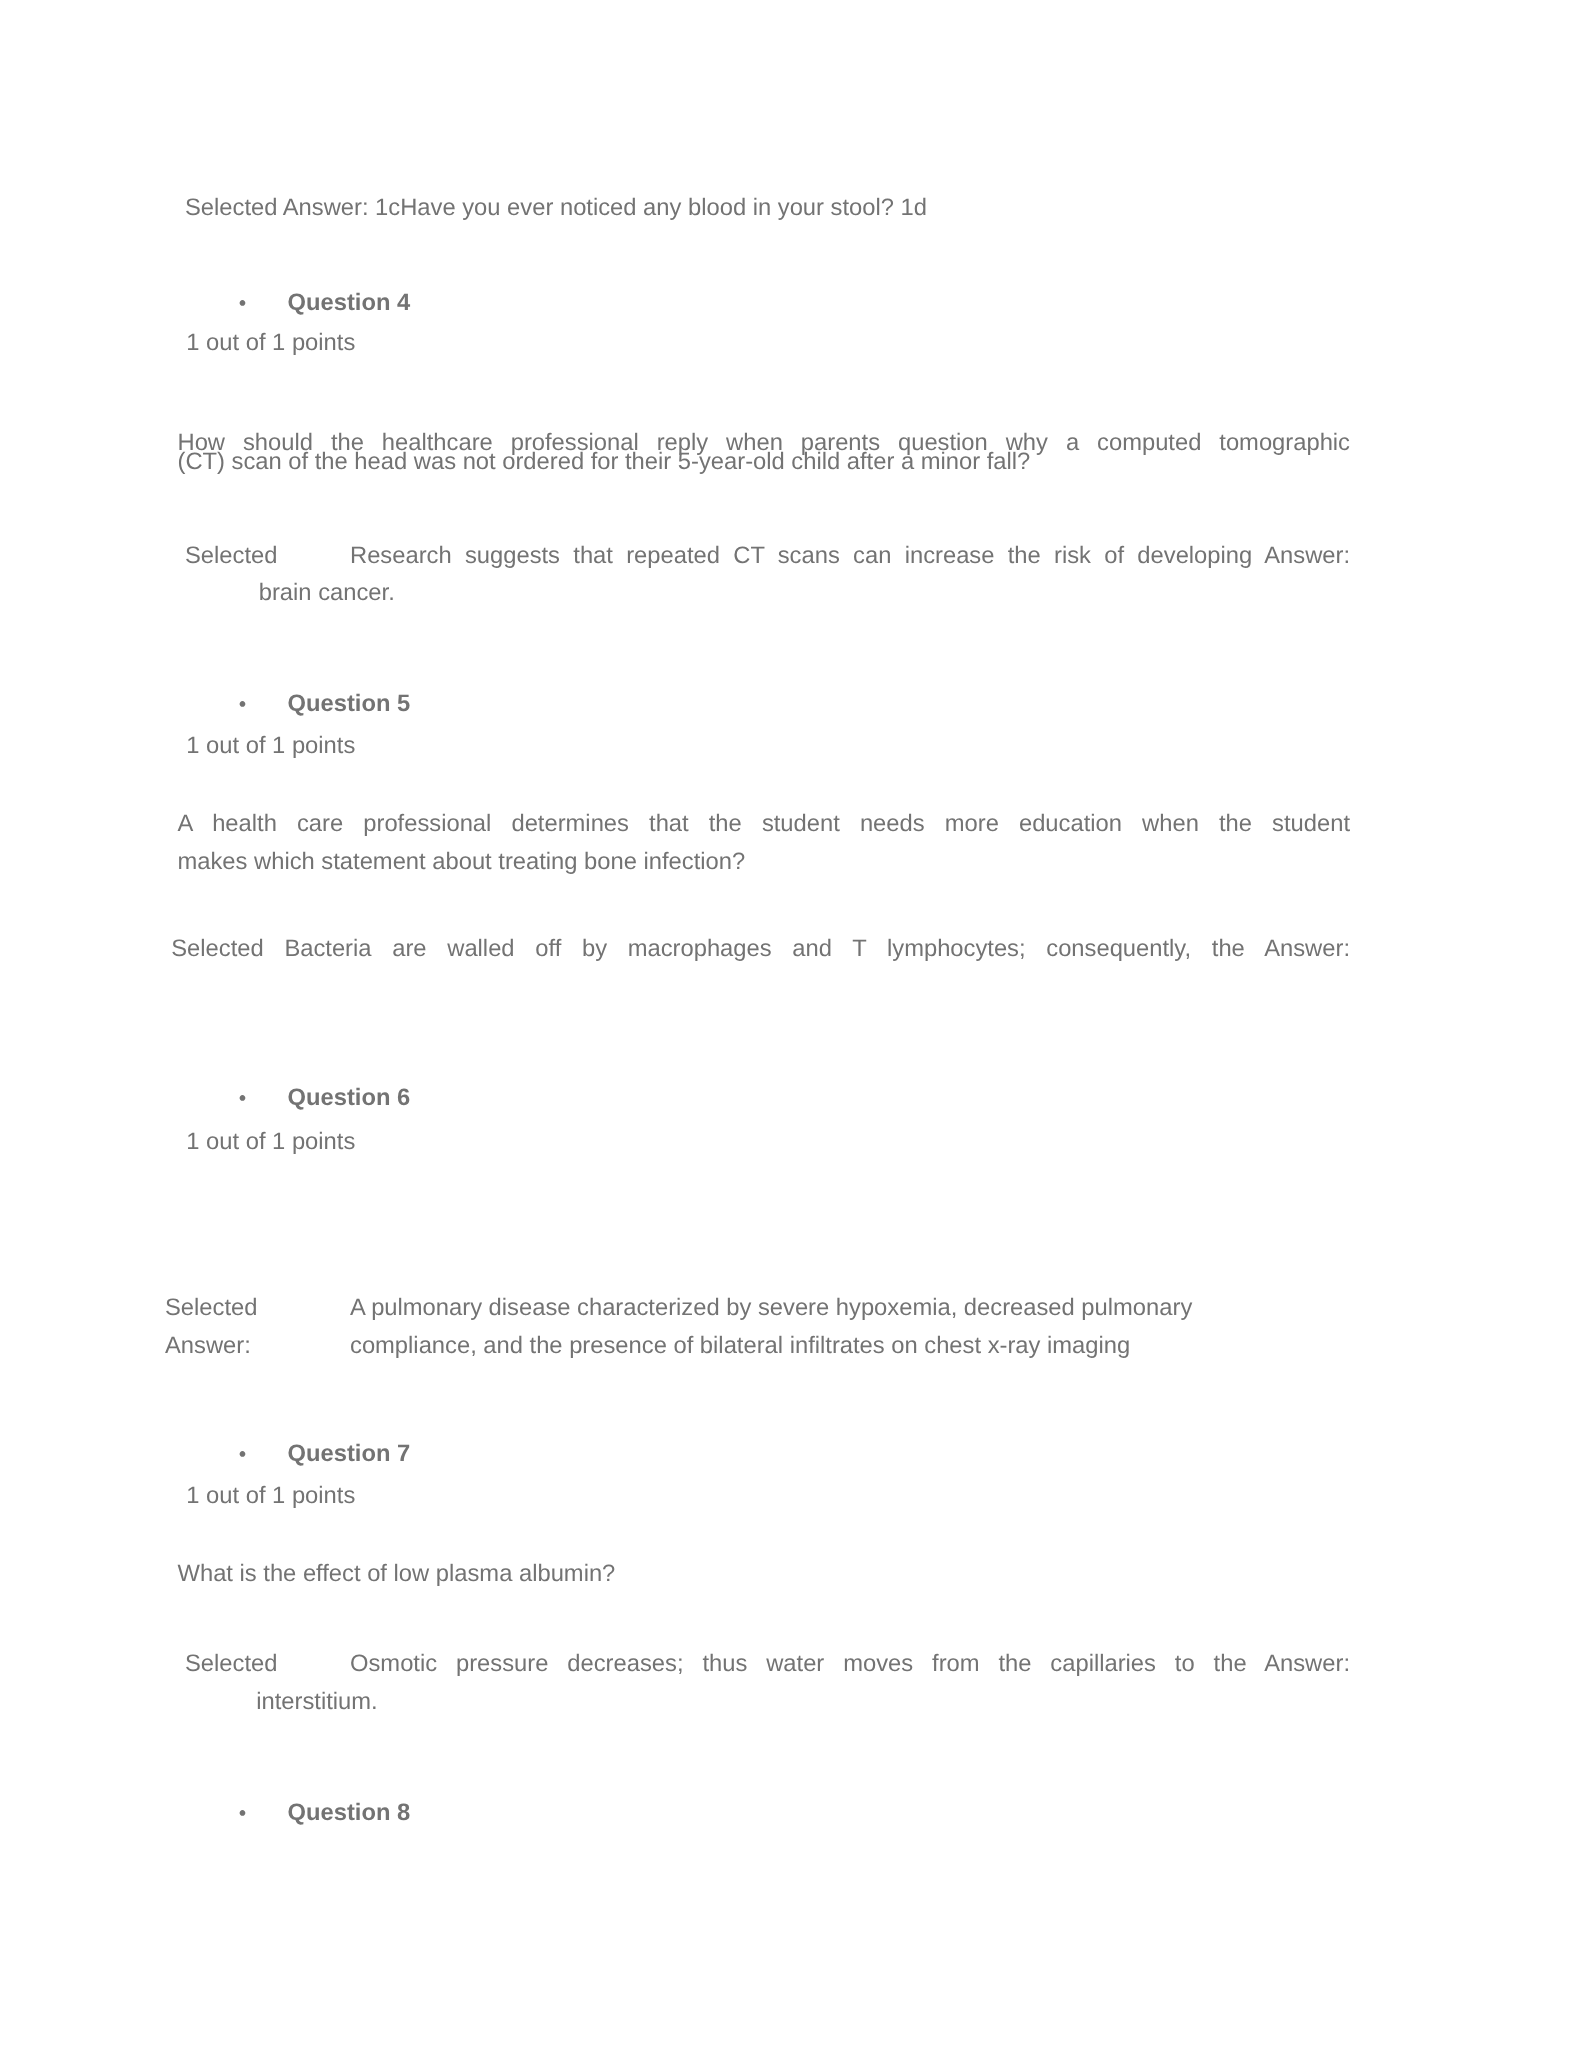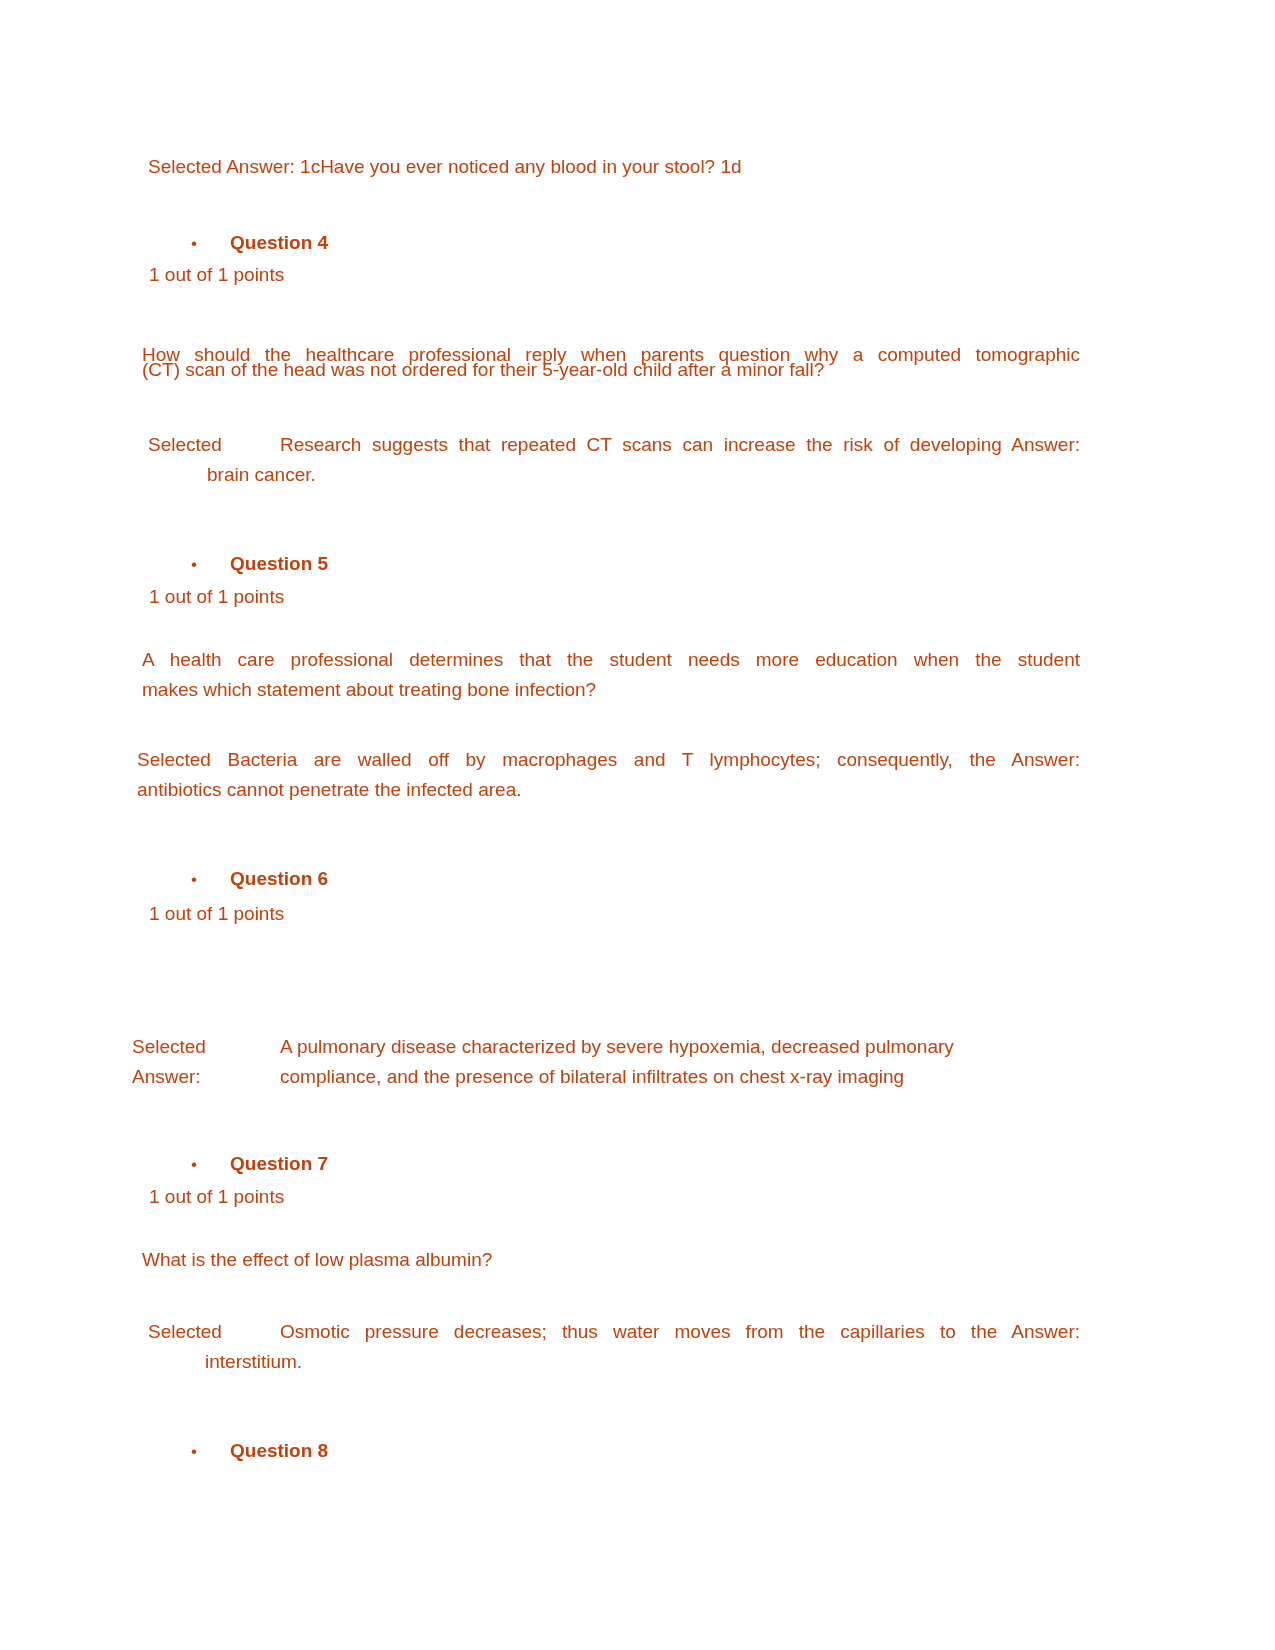--- a/index.html
+++ b/index.html
@@ -8,21 +8,21 @@
     background: #ffffff;
   }
   .page {
     position: relative;
     width: 1275px;
     height: 1650px;
     background: #ffffff;
     font-family: "Liberation Sans", sans-serif;
     font-size: 19px;
     line-height: 30px;
-    color: #c2410c;
+    color: #737373;
     overflow: hidden;
   }
   .ln {
     position: absolute;
     white-space: nowrap;
   }
   
   .just {
     white-space: normal;
     text-align: justify;
@@ -86,21 +86,20 @@
   <div class="ln" style="left:207px; top:460px;">brain cancer.</div>
 
   <div class="ln hrow" style="left:191px; top:535px;">
     <span class="bullet">•</span>
     <span class="qtitle">Question 5</span>
   </div>
   <div class="ln" style="left:149px; top:582px;">1 out of 1 points</div>
   <div class="ln just" style="left:142px; top:645px; width:938px;">A health care professional determines that the student needs more education when the student</div>
   <div class="ln" style="left:142px; top:675px;">makes which statement about treating bone infection?</div>
   <div class="ln just" style="left:137px; top:745px; width:943px;">Selected Bacteria are walled off by macrophages and T lymphocytes; consequently, the Answer:</div>
-  <div class="ln" style="left:137px; top:775px;">antibiotics cannot penetrate the infected area.</div>
 
   <div class="ln hrow" style="left:191px; top:850px;">
     <span class="bullet">•</span>
     <span class="qtitle">Question 6</span>
   </div>
   <div class="ln" style="left:149px; top:899px;">1 out of 1 points</div>
   <div class="ansrow" style="left:132px; top:1032px;">
     <div class="collabel">
       <div>Selected</div>
       <div>Answer:</div>

